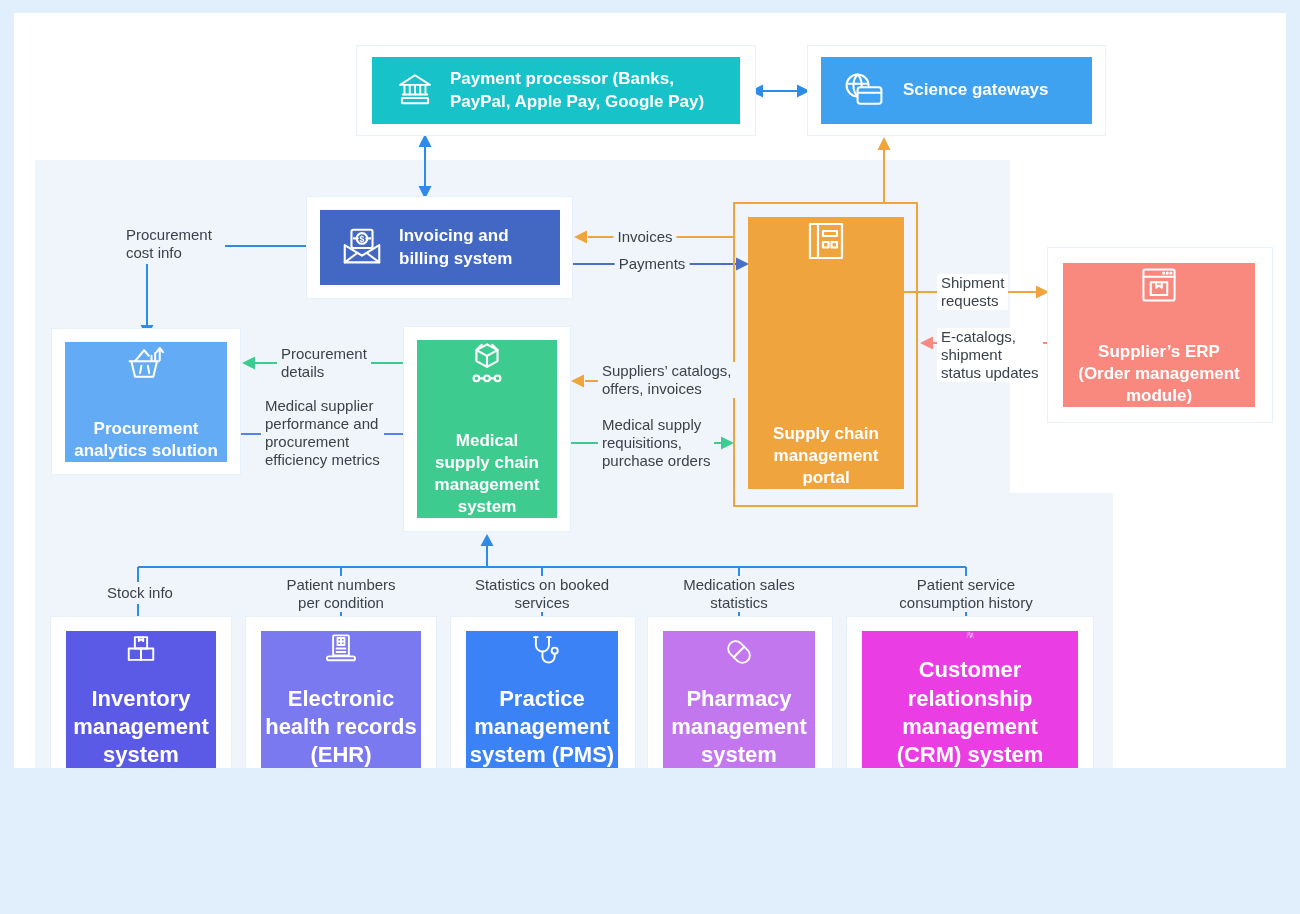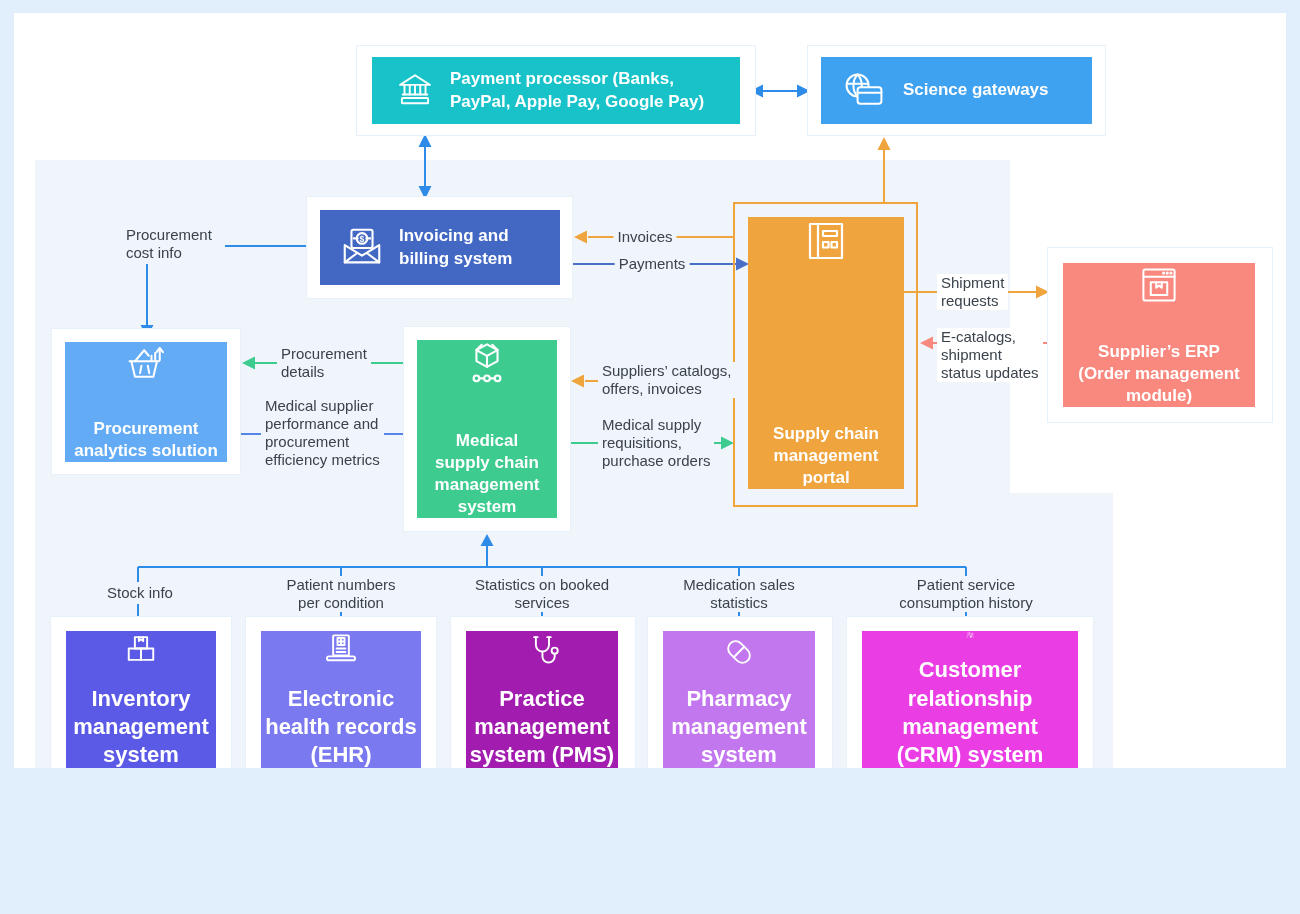--- a/index.html
+++ b/index.html
@@ -211,21 +211,21 @@
       <rect x="20" y="8" width="8" height="8"></rect>
       <path d="M24 9.5 v5 M21.5 12 h5"></path>
       <path d="M19 20 h10 M19 24 h10"></path>
       <rect x="8" y="29" width="32" height="4.5" rx="2.2"></rect>
     </svg>
     <span class="lbl">Electronic
 health records
 (EHR)</span>
   </div>
 
-  <div class="fill vbox fs16" style="left:466px;top:631px;width:152px;height:138px;background:#a21caf;gap:0">
+  <div class="fill vbox fs16" style="left:466px;top:631px;width:152px;height:138px;background:#3b82f6;gap:0">
     <svg class="icon" width="42" height="42" viewBox="0 0 48 48">
       <path d="M17 7 v9 a7.5 7.5 0 0 0 15 0 V7"></path>
       <path d="M15 7 h4 M30 7 h4"></path>
       <path d="M24.5 24 v5 a7 7 0 0 0 14 0 v-3"></path>
       <circle cx="38.5" cy="22.5" r="3.5"></circle>
     </svg>
     <span class="lbl">Practice
 management
 system (PMS)</span>
   </div>

